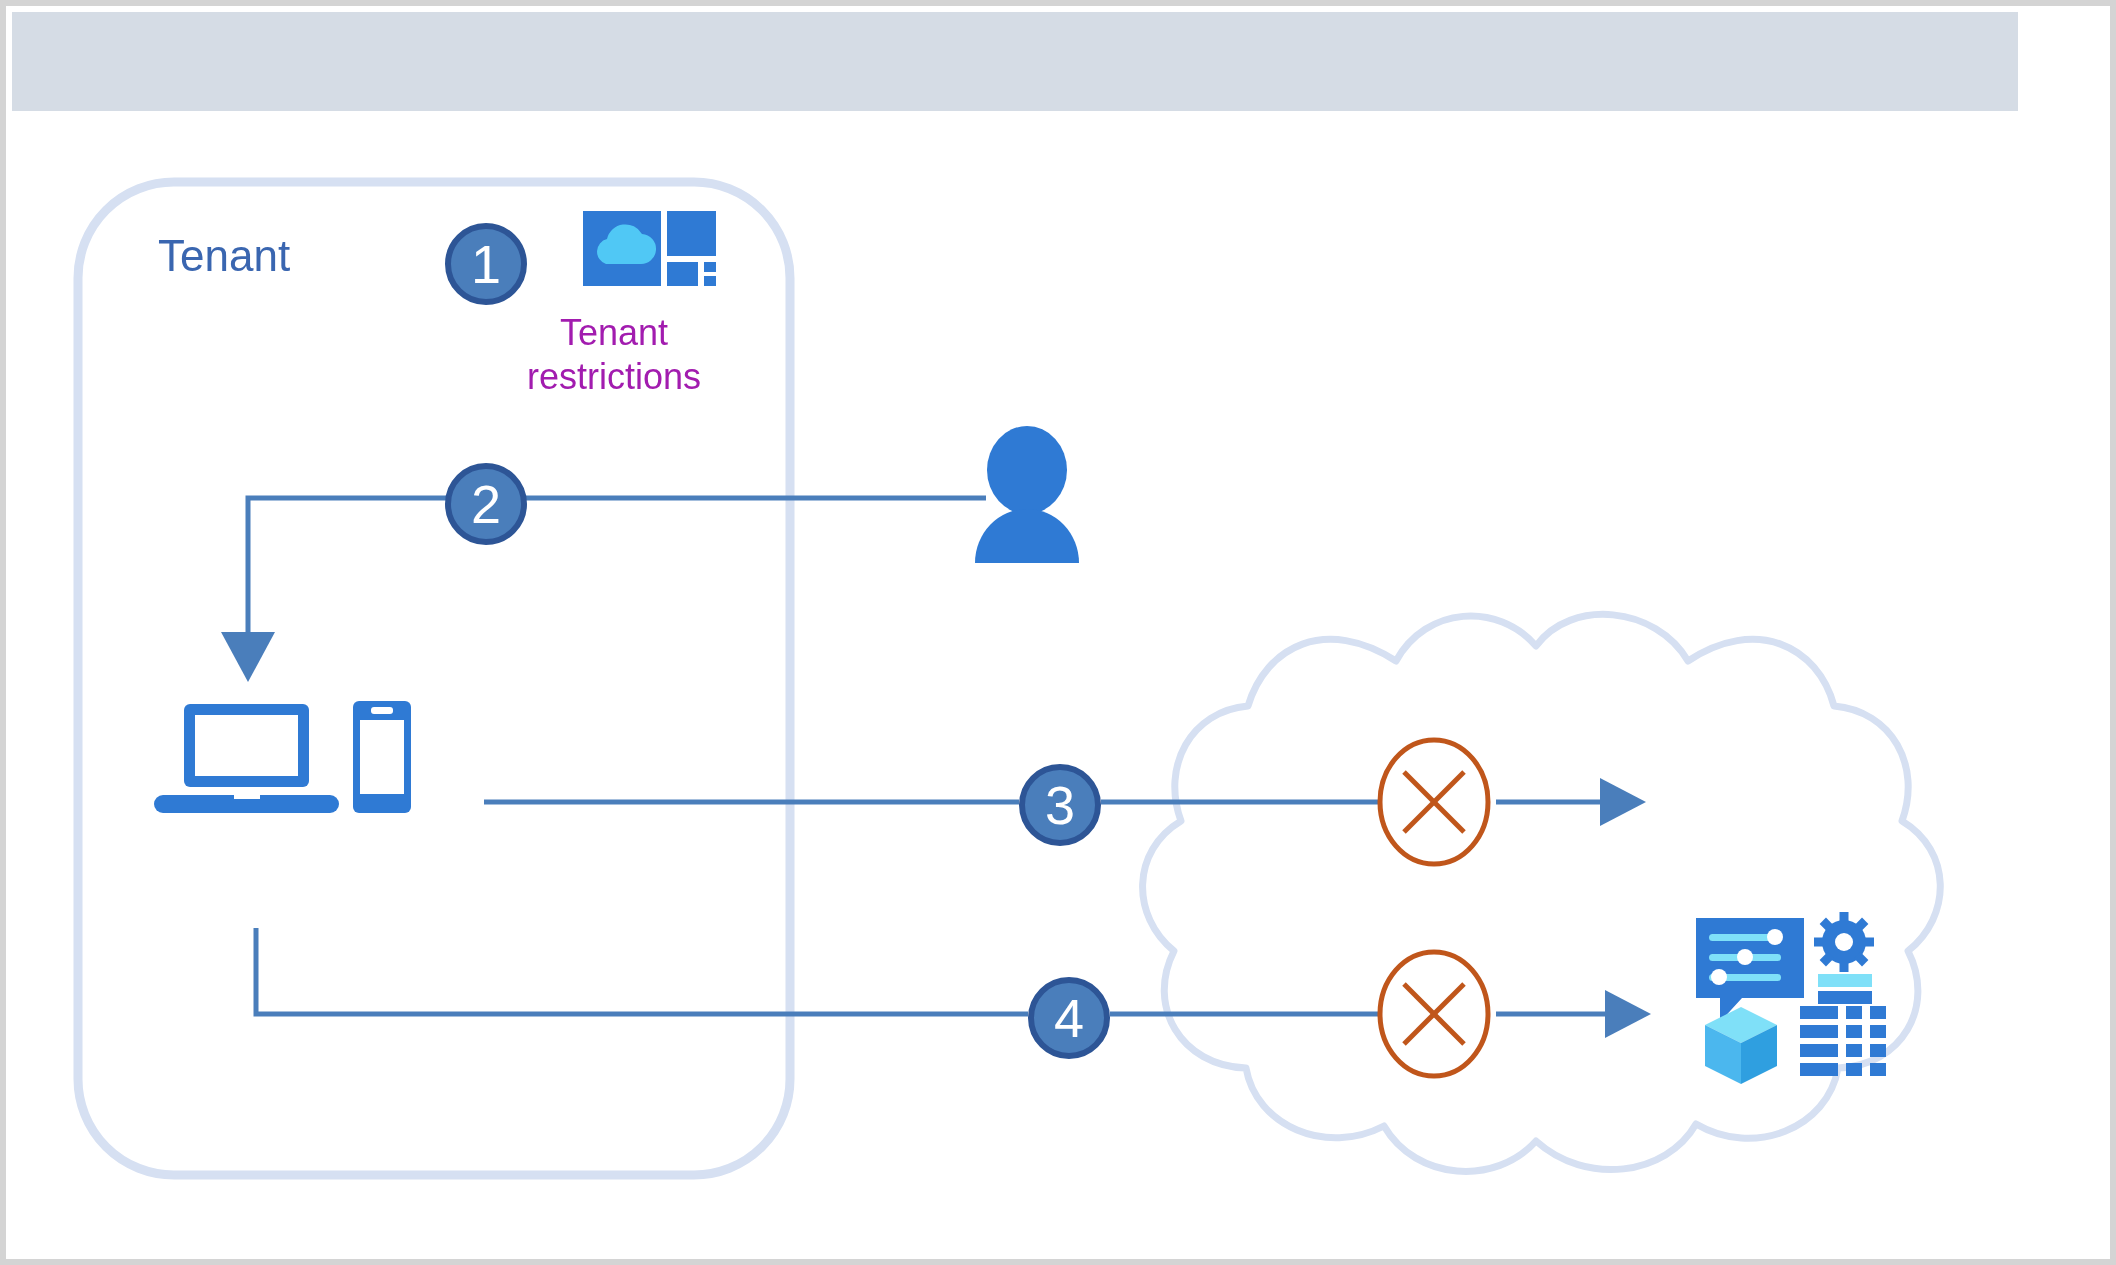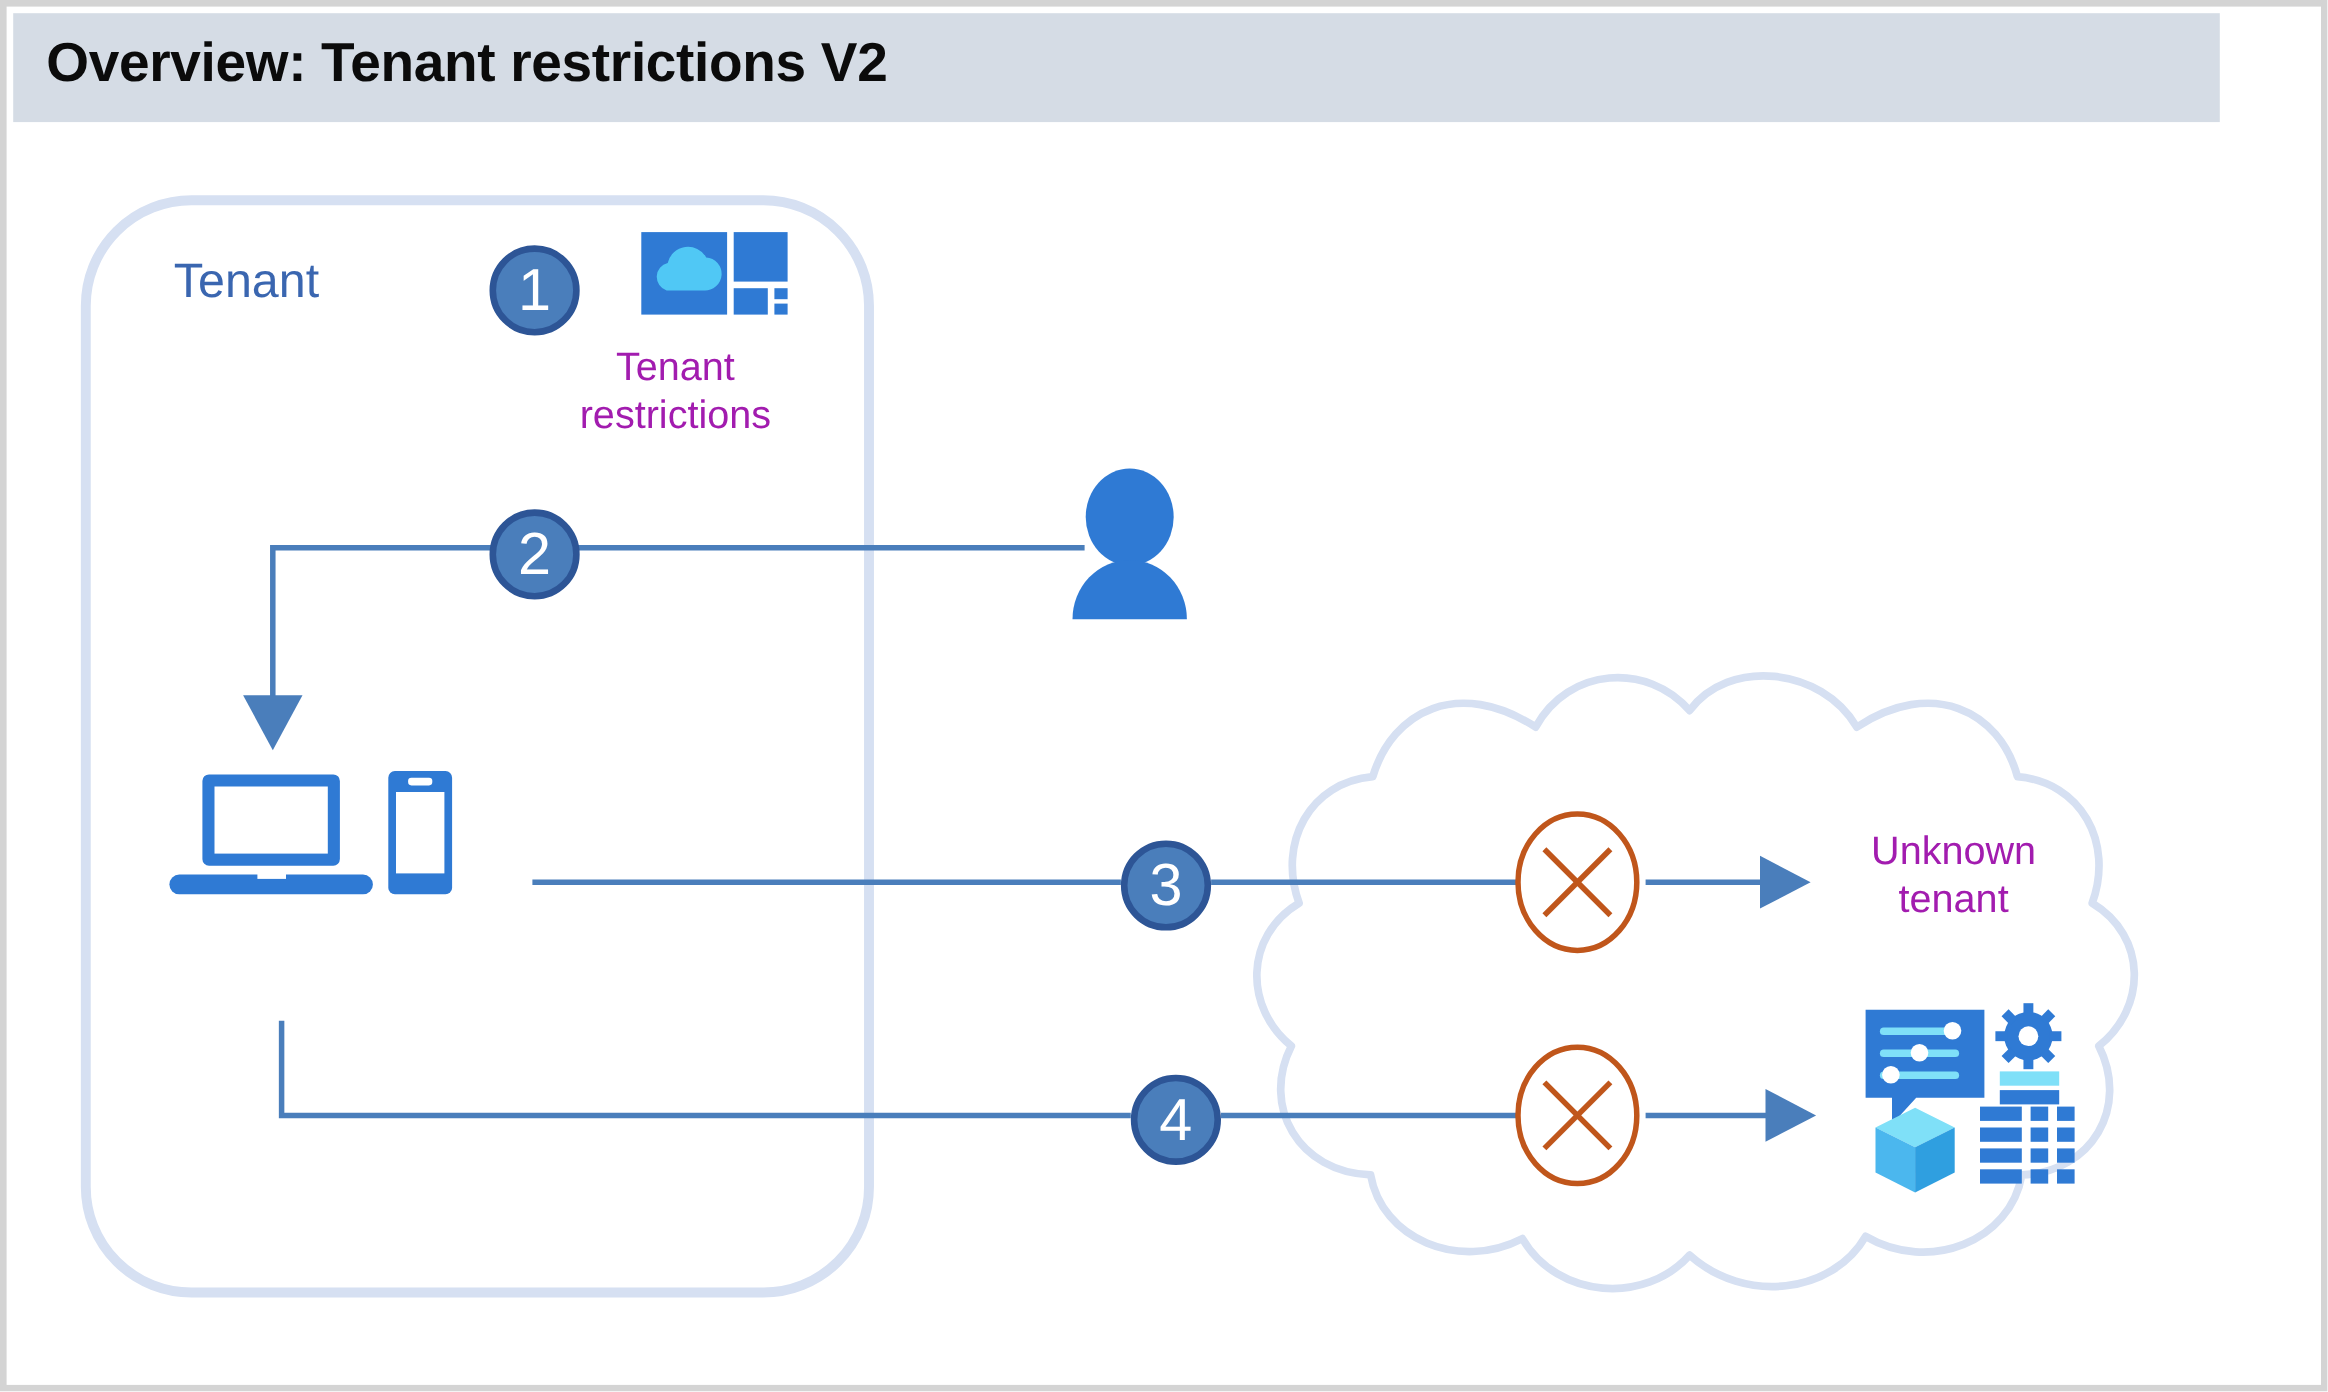--- a/index.html
+++ b/index.html
@@ -236,30 +236,27 @@
         <rect x="1840" y="1057" width="16" height="13" fill="#2f7ad4"></rect>
         <rect x="1864" y="1000" width="16" height="13" fill="#2f7ad4"></rect>
         <rect x="1864" y="1019" width="16" height="13" fill="#2f7ad4"></rect>
         <rect x="1864" y="1038" width="16" height="13" fill="#2f7ad4"></rect>
         <rect x="1864" y="1057" width="16" height="13" fill="#2f7ad4"></rect>
       </g>
     </g>
   </svg>
 
   <div id="header-band"></div>
-  <div id="page-title">Overview: Tenant restrictions V2</div>
 
   <div id="contoso-label">Tenant</div>
 
   <div class="step-badge" id="step-badge-1">1</div>
   <div class="step-badge" id="step-badge-2">2</div>
   <div class="step-badge" id="step-badge-3">3</div>
   <div class="step-badge" id="step-badge-4">4</div>
 
   <div class="ov-text" id="tenant-restrictions-caption">Tenant
 restrictions</div>
 
 
 
-  <div class="ov-text" id="unknown-tenant-caption">Unknown
-tenant</div>
 
 </div>
 
 </body></html>

